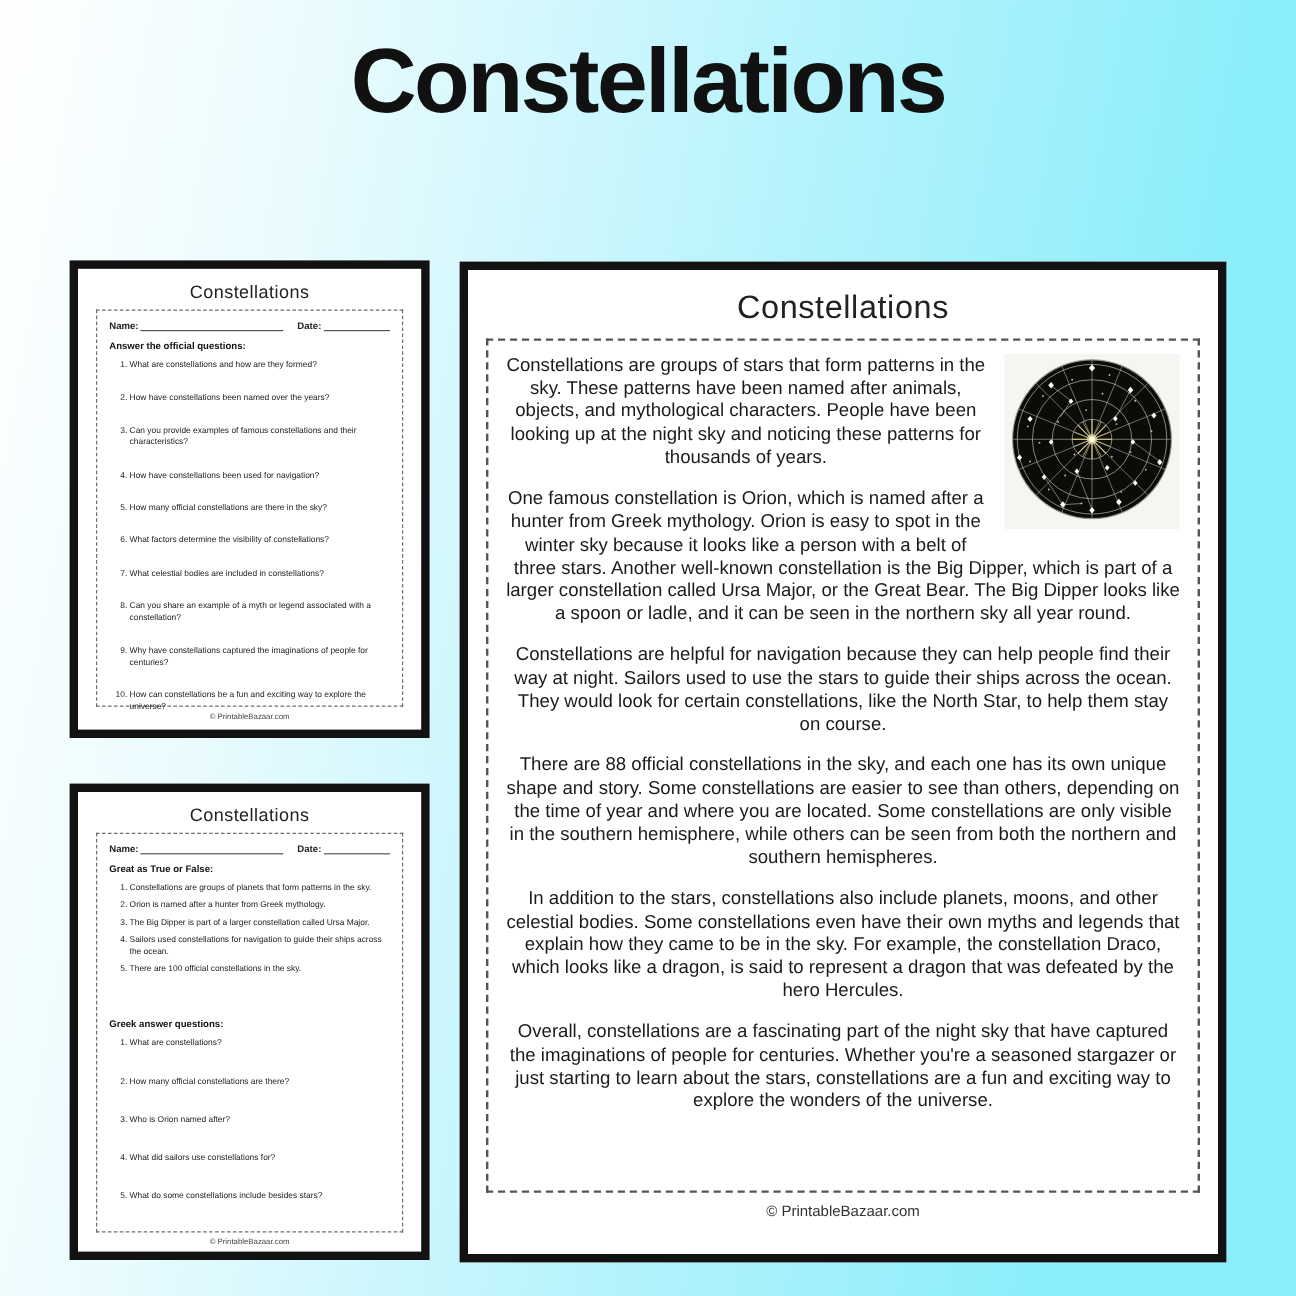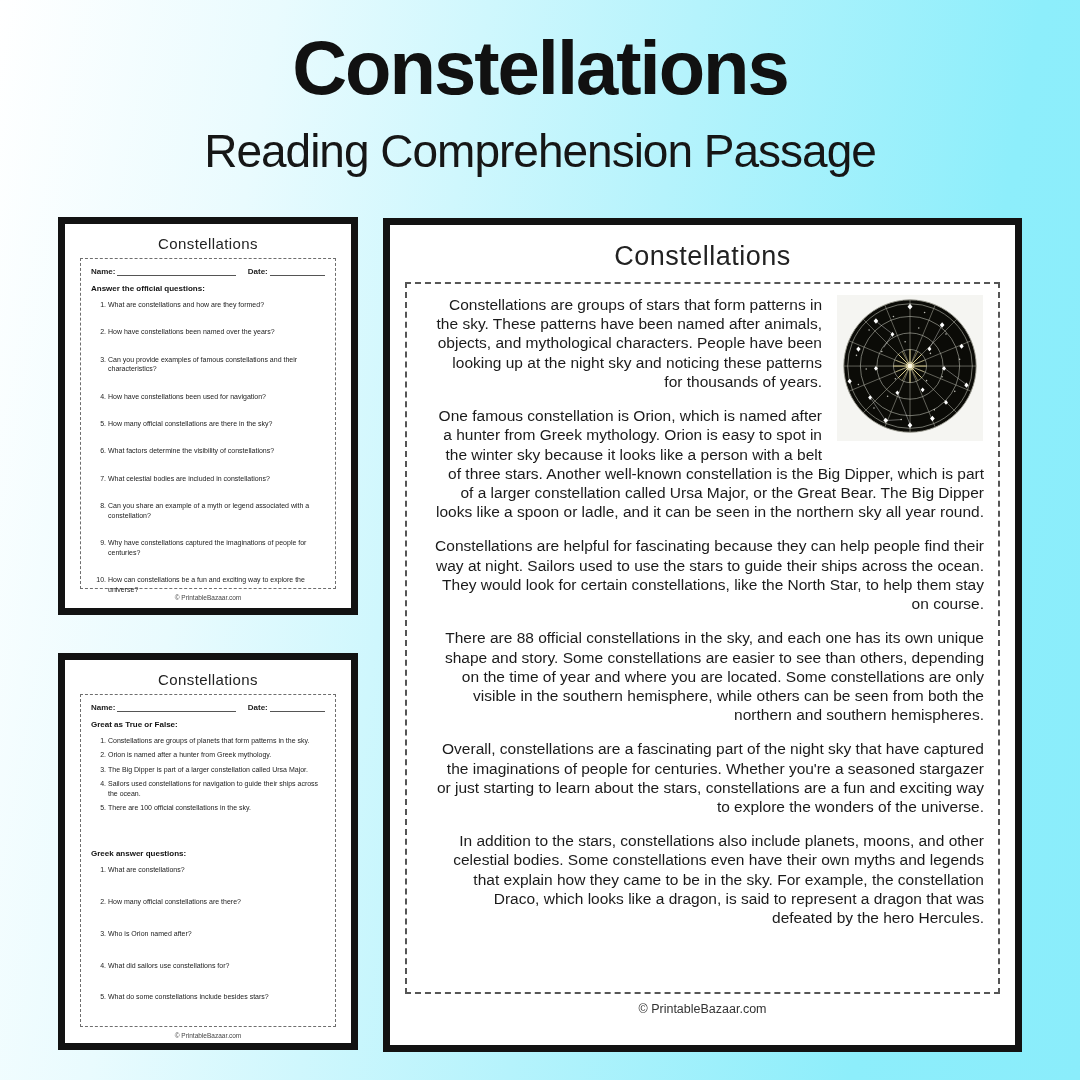--- a/index.html
+++ b/index.html
@@ -35,30 +35,29 @@
   ol.sm-list li { font-size:7px; line-height:1.4; color:#222; }
   ol.q-list  li { margin-bottom:17.5px; }
   ol.tf-list li { margin-bottom:4.5px; }
   ol.sa-list li { margin-bottom:22px; }
   .tf-gap { height:32px; }
   .sm-footer { text-align:center; font-size:6.5px; color:#444; margin-top:5px; }
 
   
   .lg-title { text-align:center; font-size:27px; font-weight:400; letter-spacing:.5px; color:#222; margin-top:16px; }
   .lg-box { margin:10px 15px 0 15px; border:2px dashed #555; padding:11px 14px 8px 14px; height:712px; overflow:hidden; }
-  .lg-box p { font-size:15.5px; line-height:1.24; color:#1b1b1b; margin-bottom:15px; text-align:right;margin-left:14px; }
+  .lg-box p { font-size:15.5px; line-height:1.24; color:#1b1b1b; margin-bottom:15px; text-align:center; }
   .star-map { float:right; width:148px; height:146px; margin:0 0 8px 14px; }
   .lg-footer { text-align:center; font-size:12.5px; color:#333; margin-top:8px; }
 </style>
 </head>
 <body>
 
 <div class="header">
   <div class="main-title">Constellations</div>
-  <div class="sub-title">Reading Comprehension Passage</div>
 </div>
 
 <div class="frame frame-q">
   <div class="sm-title">Constellations</div>
   <div class="sm-box">
     <div class="nd-row">
       <span class="nd-left">
         <span>Name:</span>
         <span class="nd-line"></span>
       </span>
@@ -210,20 +209,20 @@
           <line x1="90" y1="67" x2="60" y2="79" opacity="0.6"></line>
       </g>
       <circle cx="75" cy="73" r="4.5" fill="#f6ecc0" opacity="0.55"></circle>
       <circle cx="75" cy="73" r="2.3" fill="#fffbe8"></circle>
     </svg>
 
     <div>
 
     <p>Constellations are groups of stars that form patterns in the sky. These patterns have been named after animals, objects, and mythological characters. People have been looking up at the night sky and noticing these patterns for thousands of years.</p>
         <p>One famous constellation is Orion, which is named after a hunter from Greek mythology. Orion is easy to spot in the winter sky because it looks like a person with a belt of three stars. Another well-known constellation is the Big Dipper, which is part of a larger constellation called Ursa Major, or the Great Bear. The Big Dipper looks like a spoon or ladle, and it can be seen in the northern sky all year round.</p>
-        <p>Constellations are helpful for fascinating because they can help people find their way at night. Sailors used to use the stars to guide their ships across the ocean. They would look for certain constellations, like the North Star, to help them stay on course.</p>
+        <p>Constellations are helpful for navigation because they can help people find their way at night. Sailors used to use the stars to guide their ships across the ocean. They would look for certain constellations, like the North Star, to help them stay on course.</p>
         <p>There are 88 official constellations in the sky, and each one has its own unique shape and story. Some constellations are easier to see than others, depending on the time of year and where you are located. Some constellations are only visible in the southern hemisphere, while others can be seen from both the northern and southern hemispheres.</p>
+        <p>In addition to the stars, constellations also include planets, moons, and other celestial bodies. Some constellations even have their own myths and legends that explain how they came to be in the sky. For example, the constellation Draco, which looks like a dragon, is said to represent a dragon that was defeated by the hero Hercules.</p>
         <p>Overall, constellations are a fascinating part of the night sky that have captured the imaginations of people for centuries. Whether you're a seasoned stargazer or just starting to learn about the stars, constellations are a fun and exciting way to explore the wonders of the universe.</p>
-        <p>In addition to the stars, constellations also include planets, moons, and other celestial bodies. Some constellations even have their own myths and legends that explain how they came to be in the sky. For example, the constellation Draco, which looks like a dragon, is said to represent a dragon that was defeated by the hero Hercules.</p>
       </div>
   </div>
   <div class="lg-footer">© PrintableBazaar.com</div>
 </div>
 
 </body></html>

